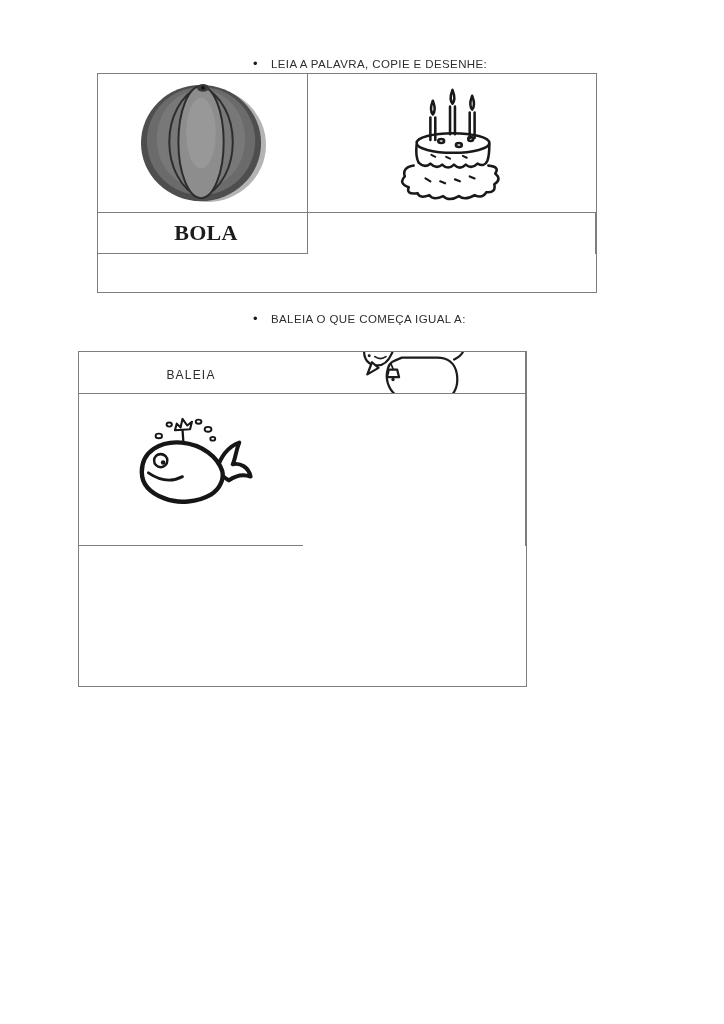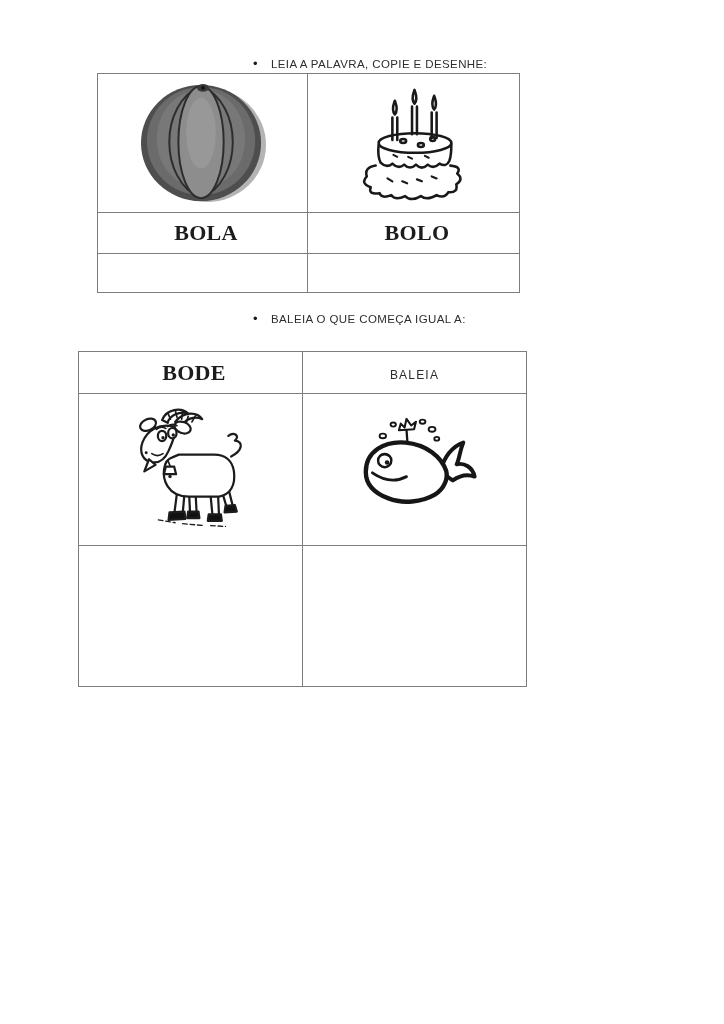--- a/index.html
+++ b/index.html
@@ -53,21 +53,21 @@
   .sans-header-cell {
     align-items: flex-start;
     padding-top: 4px;
     font-family: "Liberation Sans", sans-serif;
     font-size: 12px;
     letter-spacing: 1.2px;
     color: #2b2b2b;
   }
   #table1 {
     left: 97px; top: 73px;
-    width: 423px; height: 220px;
+    width: 500px; height: 220px;
     grid-template-columns: 210px 1fr;
     grid-template-rows: 139px 41px 1fr;
   }
   #table2 {
     left: 78px; top: 351px;
     width: 449px; height: 336px;
     grid-template-columns: 224px 1fr;
     grid-template-rows: 42px 152px 1fr;
   }
   svg { display: block; }
@@ -116,34 +116,32 @@
           <ellipse cx="80" cy="55" rx="2.5" ry="2"></ellipse>
           <path d="M25,61 C24,70 25,75 27,79 Q33,85 39,80 Q45,86 51,81 Q57,87 63,81 Q69,87 75,81 Q81,86 87,80 Q94,84 97,77 C99,72 99,65 99,60"></path>
           <path d="M22,82 Q10,84 13,93 Q6,100 17,104 Q14,112 26,110 Q28,116 38,112 Q42,118 52,113 Q58,119 68,113 Q74,118 84,112 Q92,116 96,109 Q106,110 104,101 Q112,96 105,90 Q110,83 98,82"></path>
           <path d="M34,95 l5,3 M49,98 l5,2 M64,96 l5,2 M79,93 l5,2" stroke-width="2.2"></path>
           <path d="M40,71 l4,2 M55,73 l4,2 M72,72 l4,2" stroke-width="2"></path>
         </g>
       </svg>
     </div>
 
     <div class="cell word-cell b-right b-bottom">BOLA</div>
-    <div class="cell word-cell b-bottom">BOLO</div>
 
     <div class="cell b-right"></div>
     <div class="cell"></div>
   </div>
 
   <div class="instruction-line" style="left:253px; top:312px;">
     <span class="bullet">•</span>
     <span>BALEIA O QUE COMEÇA IGUAL A:</span>
   </div>
 
   <div class="ws-table" id="table2">
 
-    <div class="cell word-cell b-right b-bottom">BODE</div>
     <div class="cell sans-header-cell b-bottom">BALEIA</div>
 
     <div class="cell b-right b-bottom">
 
       <svg width="140" height="126" viewBox="0 0 150 135">
         <g stroke="#1c1c1c" stroke-width="2.4" fill="#ffffff" stroke-linecap="round" stroke-linejoin="round">
           <path d="M118,53 C130,47 132,37 122,36 C128,31 121,26 115,31" fill="none"></path>
           <path d="M96,95 L98,116 M104,94 L105,116"></path>
           <path d="M108,90 L114,110 M115,87 L120,107"></path>
           <path d="M60,92 L57,115 M68,93 L66,115"></path>

